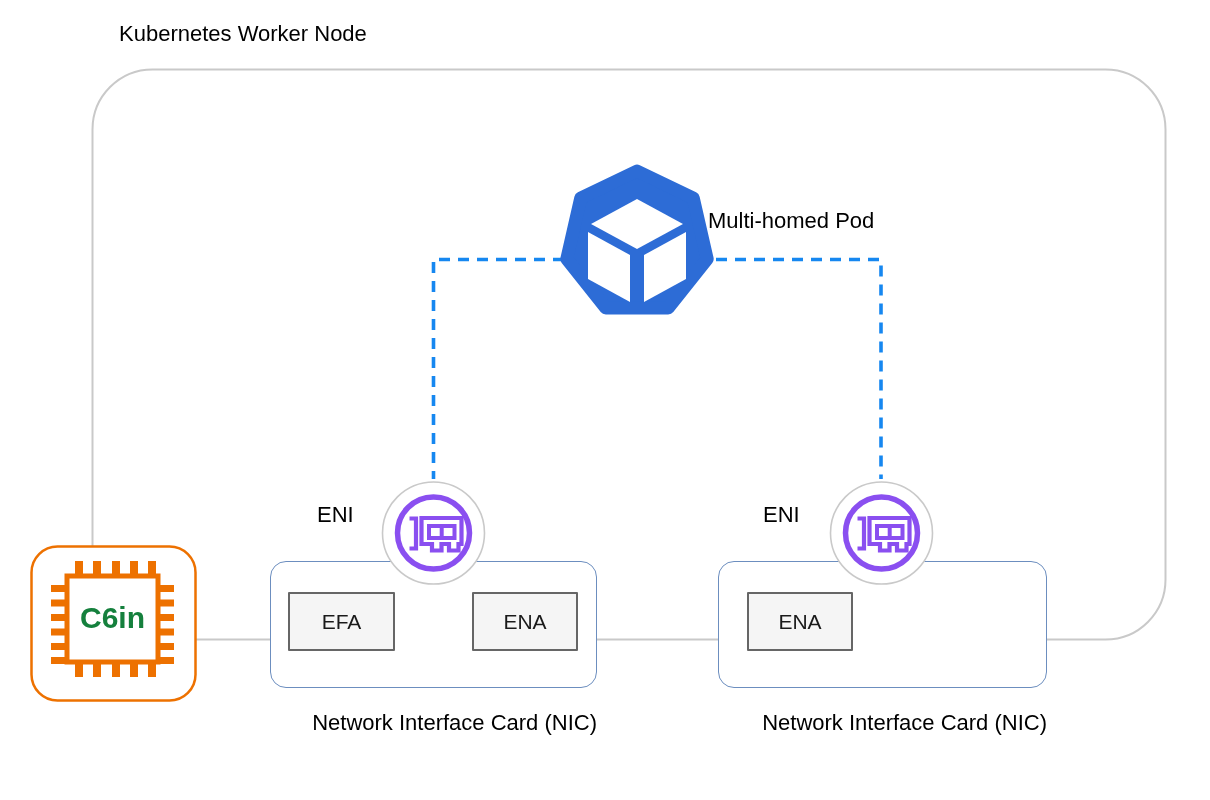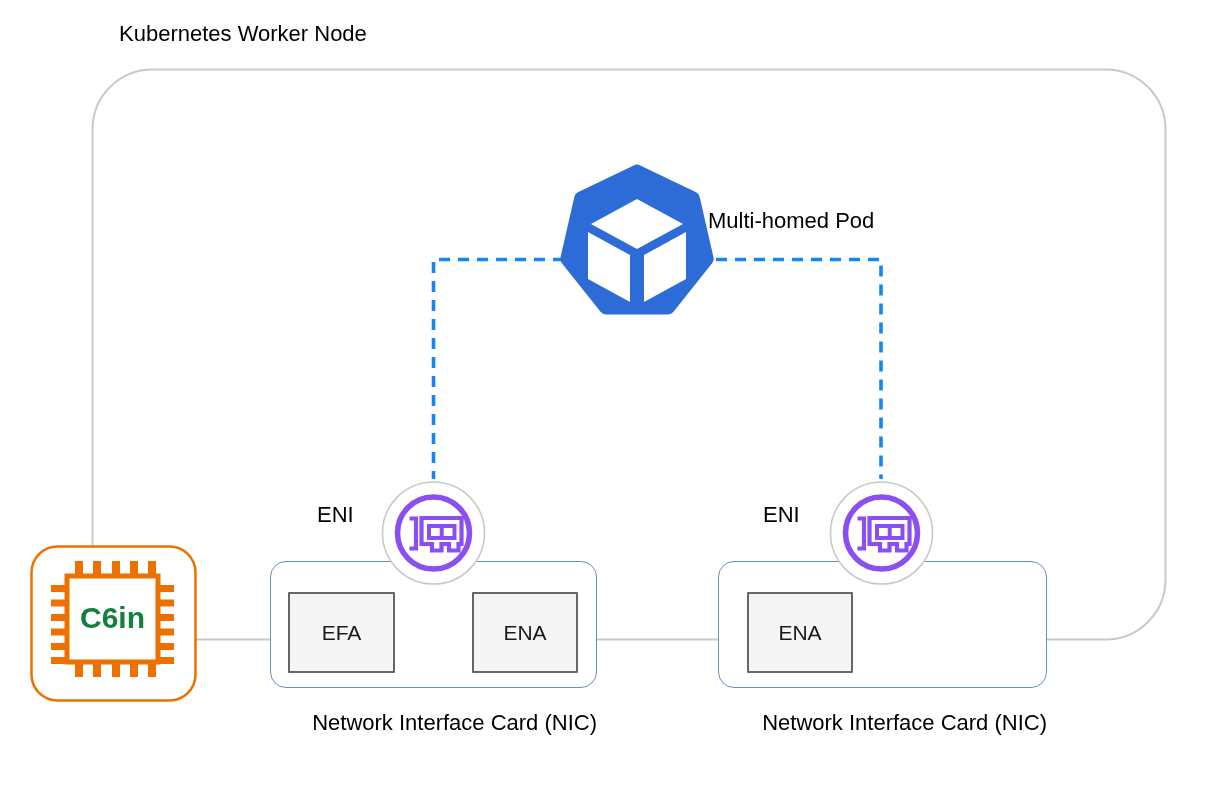--- a/index.html
+++ b/index.html
@@ -7,21 +7,21 @@
   #canvas{position:relative;width:1210px;height:800px;background:#ffffff;overflow:hidden;}
   .abs{position:absolute;}
   svg{display:block;}
   .label{color:#000;font-size:22px;line-height:1.2;white-space:nowrap;}
   .nic-box{
     position:absolute;top:561px;height:127px;
     background:#ffffff;border:1.6px solid #6C8EBF;border-radius:16px;
     box-sizing:border-box;
   }
   .card-box{
-    position:absolute;top:592px;height:81px;
+    position:absolute;top:592px;height:59px;
     background:#F5F5F5;border:2px solid #666666;border-radius:1px;
     box-sizing:border-box;display:flex;align-items:center;justify-content:center;
     color:#1a1a1a;font-size:21px;
   }
   .caption{position:absolute;top:710px;text-align:right;font-size:22px;color:#000;}
   .eni-label{position:absolute;top:494px;width:60px;text-align:left;font-size:22px;color:#000;margin-top:8px;}
   .chip-label{
     position:absolute;left:67px;top:576px;width:91px;height:84px;
     display:flex;align-items:center;justify-content:center;
     color:#15803d;font-size:30px;font-weight:600;letter-spacing:0;

